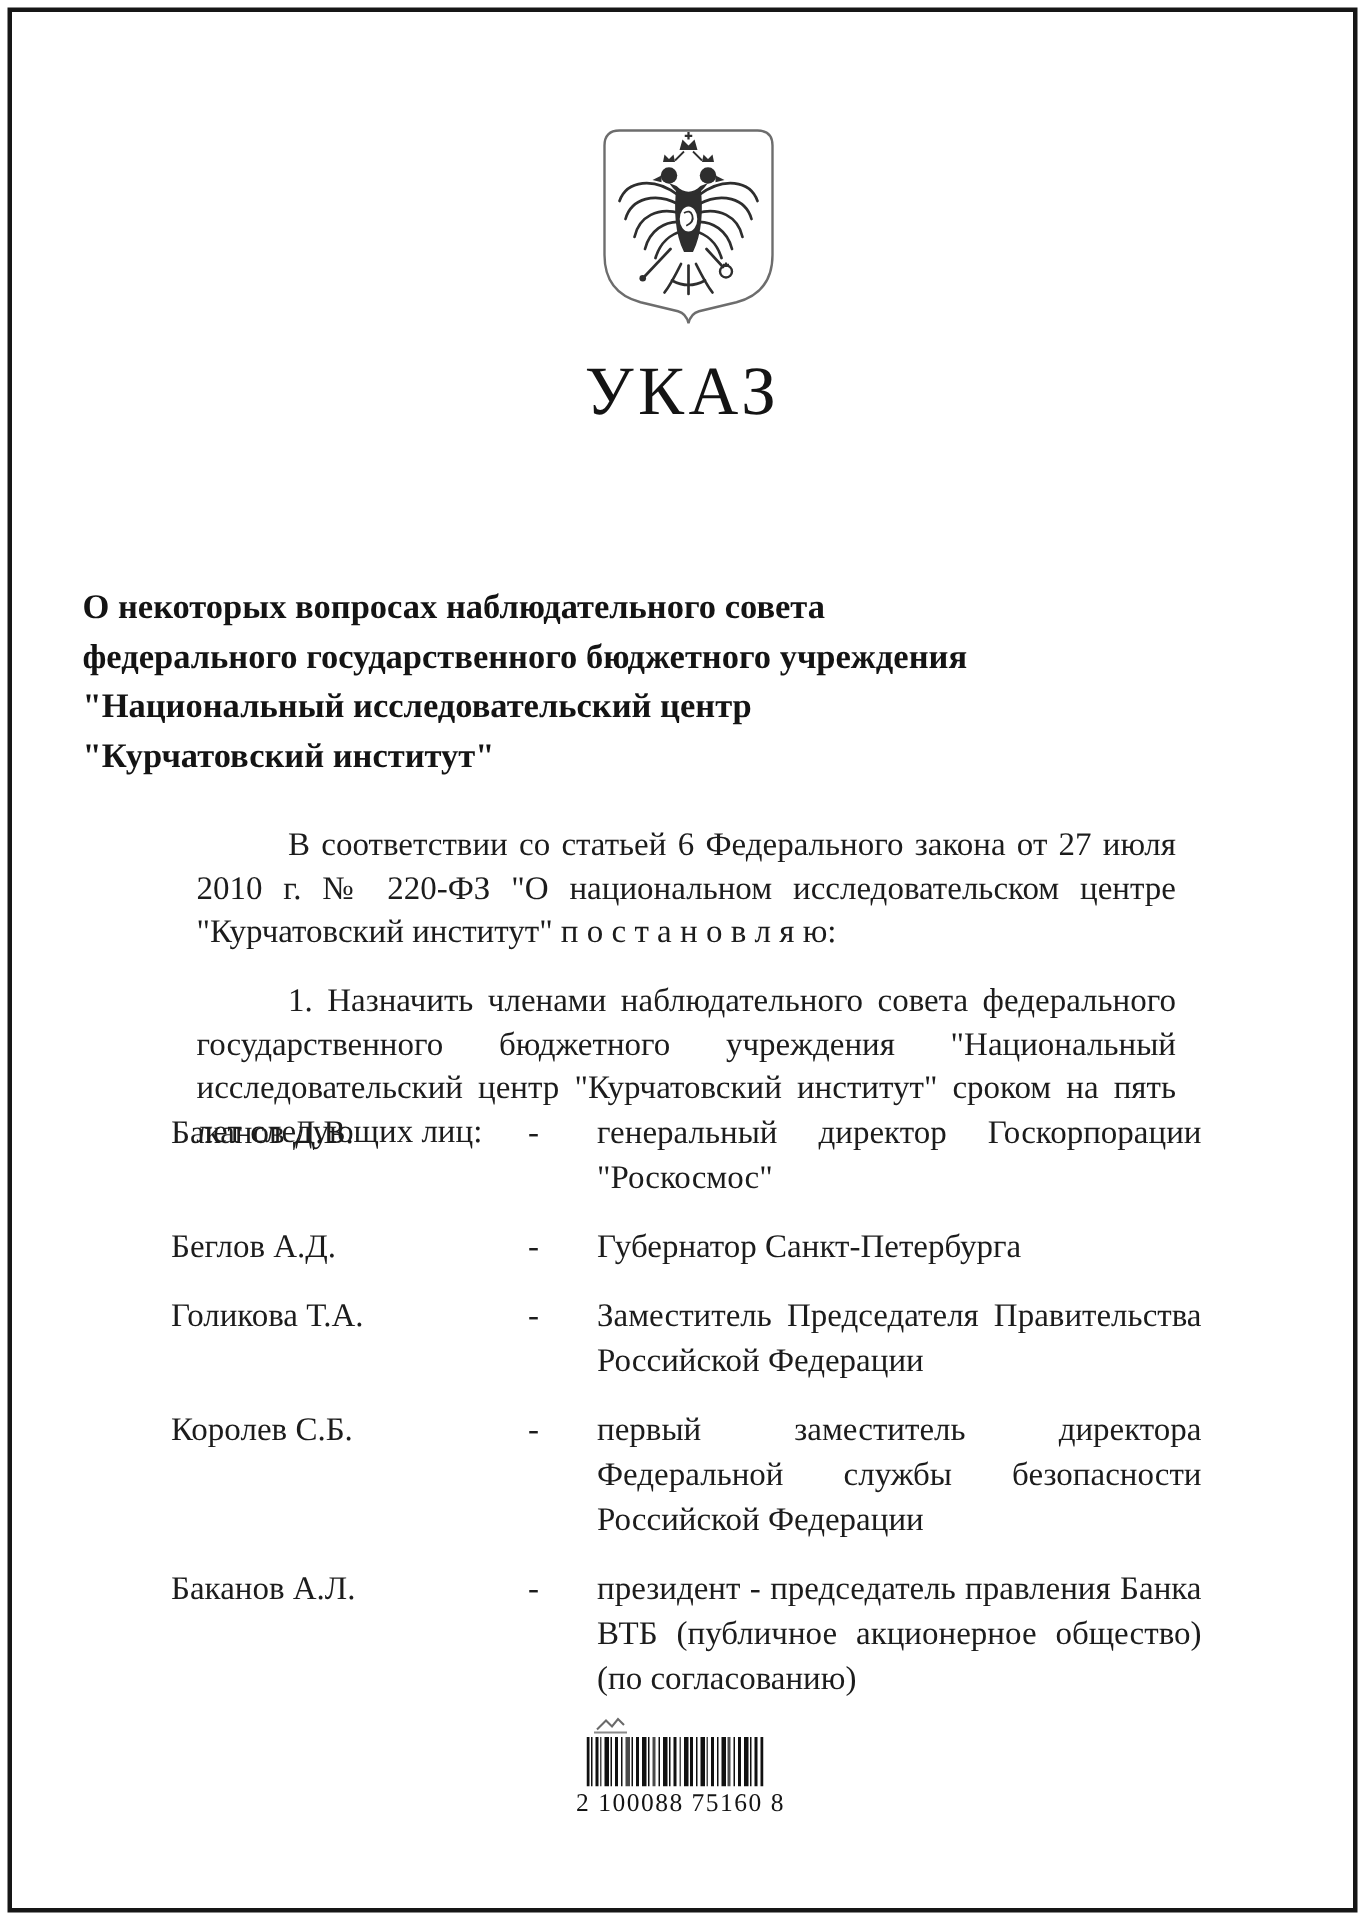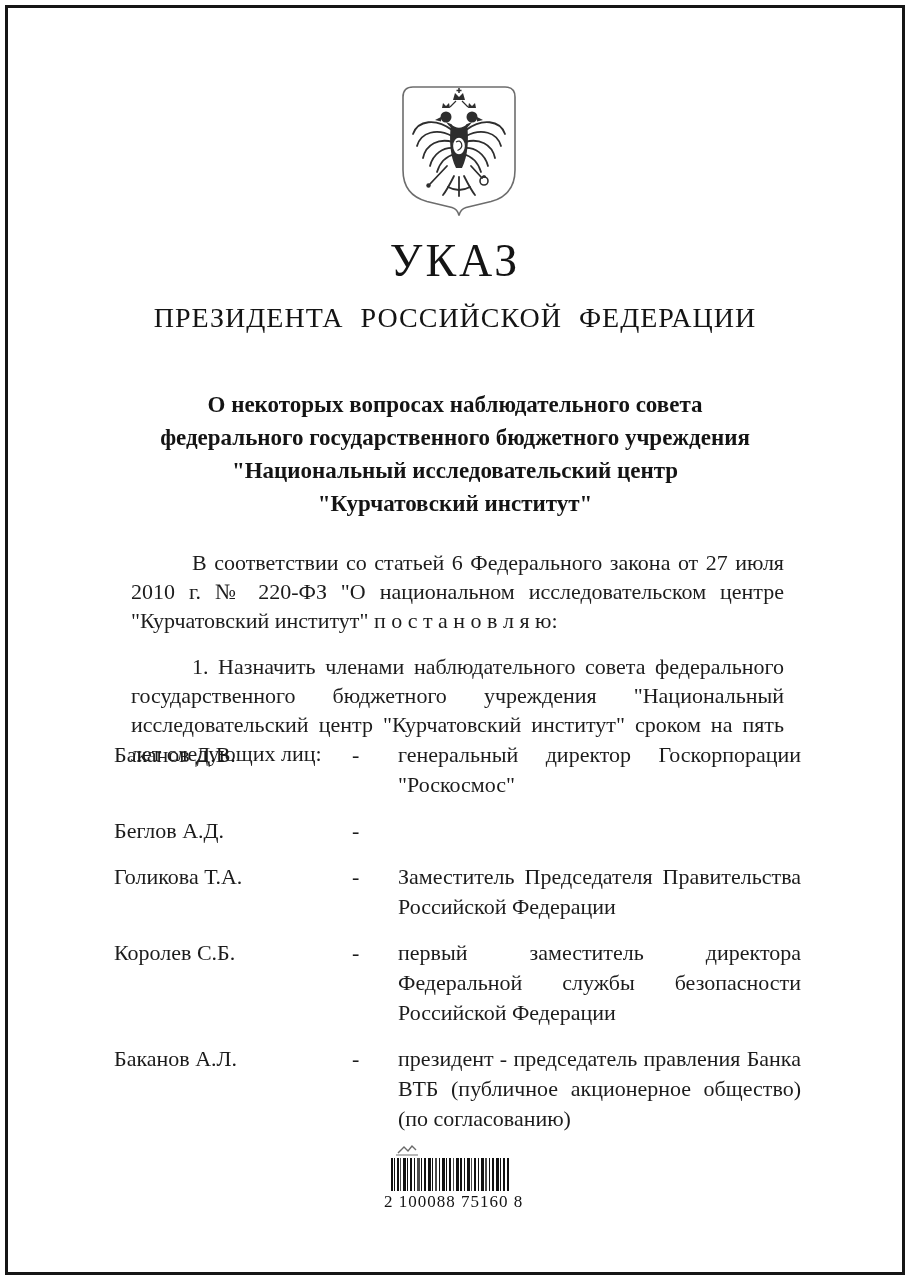--- a/index.html
+++ b/index.html
@@ -38,21 +38,21 @@
     text-align: center;
     font-size: 28px;
     line-height: 34px;
     letter-spacing: 1px;
     word-spacing: 9px;
     color: #141414;
   }
   .doc-heading {
     position: absolute;
     left: 55px; right: 55px; top: 388px;
-    text-align: center;
+    text-align: left;
     font-weight: bold;
     font-size: 23px;
     line-height: 33px;
     color: #141414;
   }
   .body-text {
     position: absolute;
     left: 114px; top: 531px;
     width: 687px;
     font-size: 22px;
@@ -134,21 +134,20 @@
       <path d="M68,24 L76,24 L75,19 L72,22 L69,19 Z" fill="#2e2e2e"></path>
       <path d="M53,16 L65,16 L63,9 L59,13 L55,9 Z" fill="#2e2e2e"></path>
       <path d="M59,9 V4 M56.5,6.5 H61.5" stroke="#2e2e2e" stroke-width="1.5" fill="none"></path>
       <path d="M50,23 Q54,19 56,17 M68,23 Q64,19 62,17" stroke="#2e2e2e" stroke-width="1.2" fill="none"></path>
       <ellipse cx="59" cy="62" rx="6.5" ry="9" fill="#ffffff" stroke="#2e2e2e" stroke-width="1.3"></ellipse>
       <path d="M56,58 Q60,55.5 61.5,59.5 Q63,64 57.5,66.5" fill="none" stroke="#2e2e2e" stroke-width="1.2"></path>
     </svg>
   </div>
 
   <div class="title">УКАЗ</div>
-  <div class="subtitle">ПРЕЗИДЕНТА  РОССИЙСКОЙ  ФЕДЕРАЦИИ</div>
 
   <div class="doc-heading">
     <div>О некоторых вопросах наблюдательного совета</div>
     <div>федерального государственного бюджетного учреждения</div>
     <div>"Национальный исследовательский центр</div>
     <div>"Курчатовский институт"</div>
   </div>
 
   <div class="body-text">
     <p>В соответствии со статьей 6 Федерального закона от 27 июля 2010 г. № 220-ФЗ "О национальном исследовательском центре "Курчатовский институт" п о с т а н о в л я ю:</p>
@@ -157,20 +156,21 @@
 
   <div class="members">
     <div class="member-row">
       <div class="m-name">Баканов Д.В.</div>
       <div class="m-dash">-</div>
       <div class="m-pos">генеральный директор Госкорпорации "Роскосмос"</div>
     </div>
     <div class="member-row">
       <div class="m-name">Беглов А.Д.</div>
       <div class="m-dash">-</div>
+      <div class="m-pos">Губернатор Санкт-Петербурга</div>
     </div>
     <div class="member-row">
       <div class="m-name">Голикова Т.А.</div>
       <div class="m-dash">-</div>
       <div class="m-pos">Заместитель Председателя Правительства Российской Федерации</div>
     </div>
     <div class="member-row">
       <div class="m-name">Королев С.Б.</div>
       <div class="m-dash">-</div>
       <div class="m-pos">первый заместитель директора Федеральной службы безопасности Российской Федерации</div>

